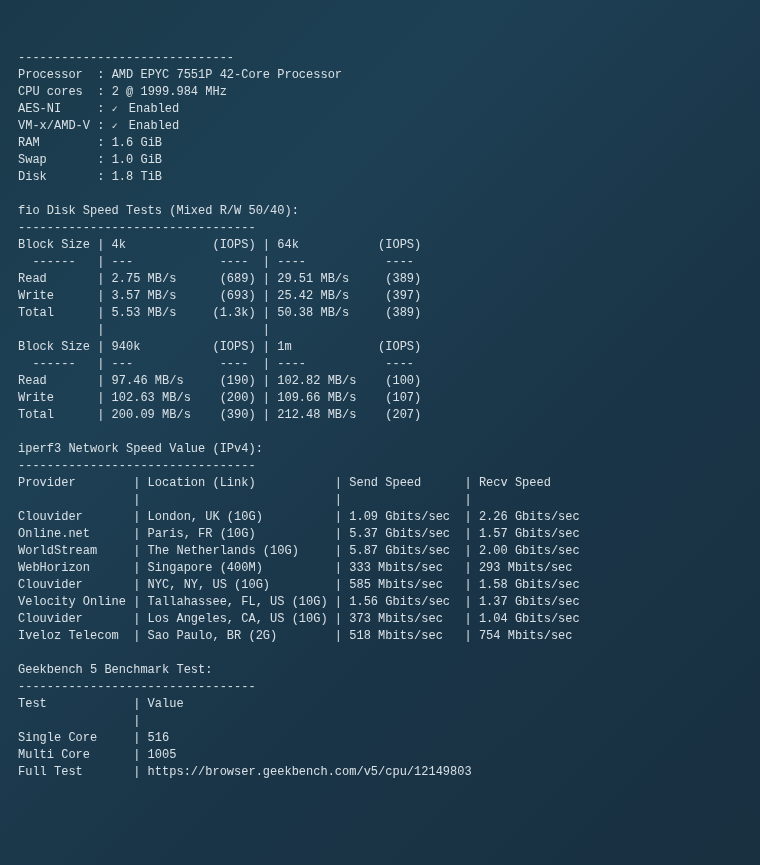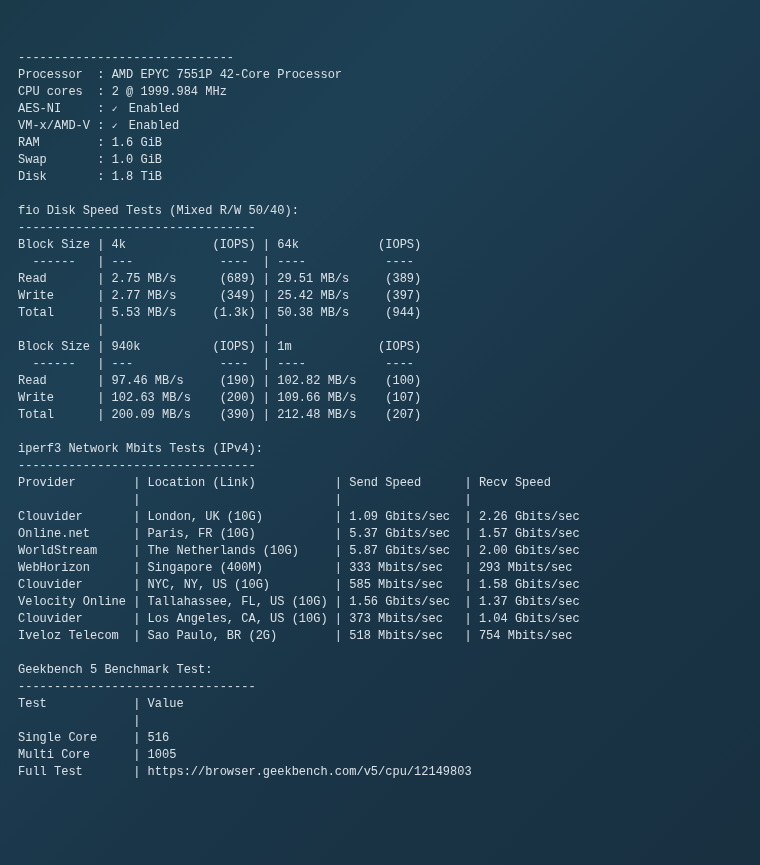--- a/index.html
+++ b/index.html
@@ -32,30 +32,30 @@
 <span>VM-x/AMD-V :</span> <span class="check"></span> <span>Enabled</span>
 <span>RAM        :</span> <span>1.6 GiB</span>
 <span>Swap       :</span> <span>1.0 GiB</span>
 <span>Disk       :</span> <span>1.8 TiB</span>
 
 <span>fio Disk Speed Tests (Mixed R/W 50/40):</span>
 <span>---------------------------------</span>
 <span>Block Size | 4k            (IOPS) | 64k           (IOPS)</span>
 <span>  ------   | ---            ----  | ----           ---- </span>
 <span>Read       | 2.75 MB/s      (689) | 29.51 MB/s     (389)</span>
-<span>Write      | 2.77 MB/s      (349) | 25.42 MB/s     (397)</span>
-<span>Total      | 5.53 MB/s     (1.3k) | 50.38 MB/s     (944)</span>
+<span>Write      | 3.57 MB/s      (693) | 25.42 MB/s     (397)</span>
+<span>Total      | 5.53 MB/s     (1.3k) | 50.38 MB/s     (389)</span>
 <span>           |                      |                     </span>
 <span>Block Size | 940k          (IOPS) | 1m            (IOPS)</span>
 <span>  ------   | ---            ----  | ----           ---- </span>
 <span>Read       | 97.46 MB/s     (190) | 102.82 MB/s    (100)</span>
 <span>Write      | 102.63 MB/s    (200) | 109.66 MB/s    (107)</span>
 <span>Total      | 200.09 MB/s    (390) | 212.48 MB/s    (207)</span>
 
-<span>iperf3 Network Mbits Tests (IPv4):</span>
+<span>iperf3 Network Speed Value (IPv4):</span>
 <span>---------------------------------</span>
 <span>Provider        | Location (Link)           | Send Speed      | Recv Speed     </span>
 <span>                |                           |                 |                </span>
 <span>Clouvider       | London, UK (10G)          | 1.09 Gbits/sec  | 2.26 Gbits/sec </span>
 <span>Online.net      | Paris, FR (10G)           | 5.37 Gbits/sec  | 1.57 Gbits/sec </span>
 <span>WorldStream     | The Netherlands (10G)     | 5.87 Gbits/sec  | 2.00 Gbits/sec </span>
 <span>WebHorizon      | Singapore (400M)          | 333 Mbits/sec   | 293 Mbits/sec  </span>
 <span>Clouvider       | NYC, NY, US (10G)         | 585 Mbits/sec   | 1.58 Gbits/sec </span>
 <span>Velocity Online | Tallahassee, FL, US (10G) | 1.56 Gbits/sec  | 1.37 Gbits/sec </span>
 <span>Clouvider       | Los Angeles, CA, US (10G) | 373 Mbits/sec   | 1.04 Gbits/sec </span>

